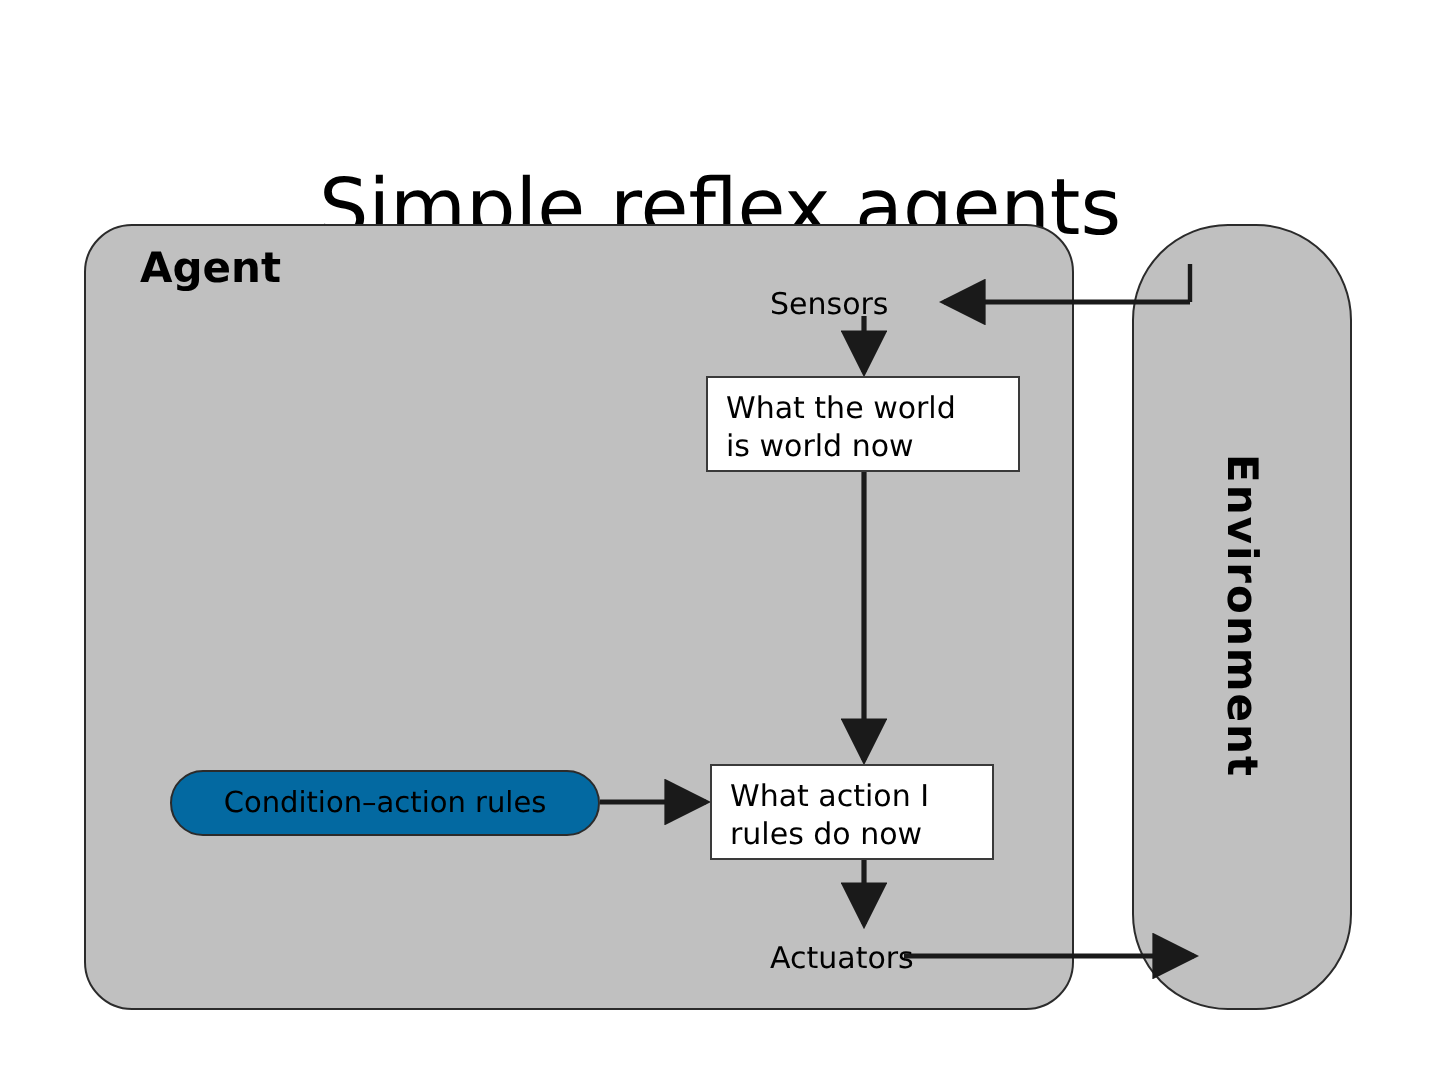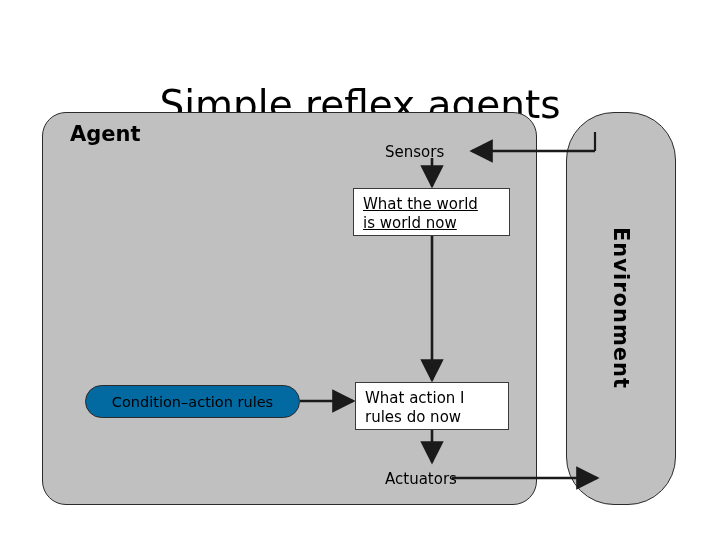--- a/index.html
+++ b/index.html
@@ -124,26 +124,25 @@
     font-weight: 500;
     color: #000000;
     line-height: 19px;
     padding: 6px 0 0 9px;
   }
   #box-world {
     left: 353px;
     top: 88px;
     width: 157px;
     height: 48px;
-    text-decoration: underline;
   }
   #box-action {
     left: 355px;
     top: 282px;
-    width: 154px;
+    width: 142px;
     height: 48px;
   }
 
   
   #pill-rules {
     position: absolute;
     left: 85px;
     top: 285px;
     width: 215px;
     height: 33px;

